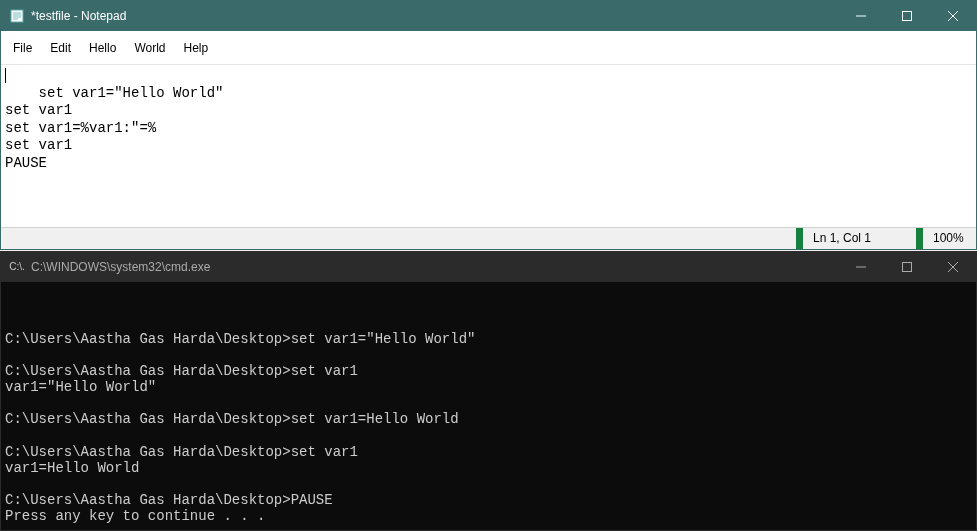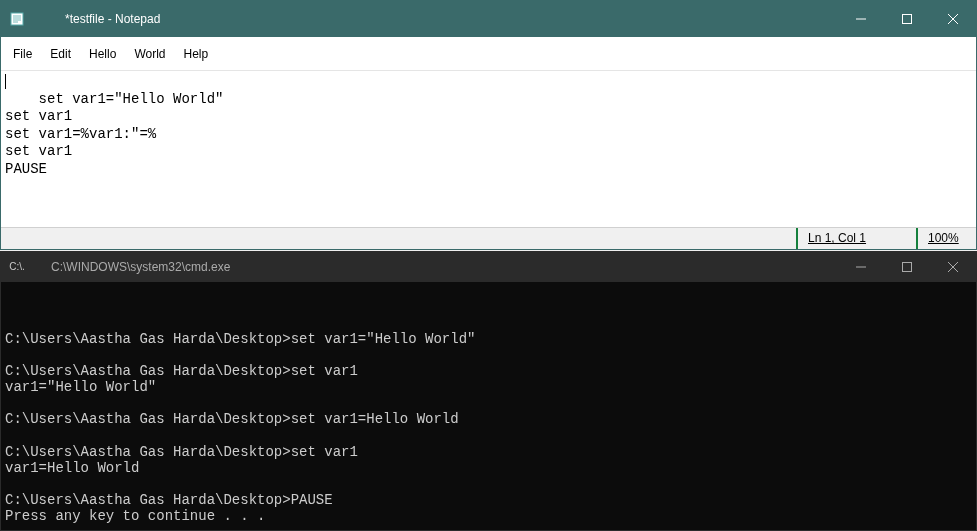--- a/index.html
+++ b/index.html
@@ -16,26 +16,25 @@
     .notepad-window {
       background: #fff;
       display: flex;
       flex-direction: column;
       height: 272px;
       border: 1px solid #3a6a6a;
     }
     .titlebar {
       background: #3a6a6a;
       color: #fff;
-      height: 36px;
+      height: 30px;
       display: flex;
       align-items: center;
       padding: 0 0 0 8px;
       font-size: 12px;
-      gap: 34px;
     }
     .titlebar-icon {
       width: 16px;
       height: 16px;
       margin-right: 6px;
       display: flex;
       align-items: center;
       justify-content: center;
     }
     .titlebar-text {
@@ -91,26 +90,25 @@
       background: #f0f0f0;
       border-top: 1px solid #d0d0d0;
       height: 22px;
       display: flex;
       align-items: center;
       font-size: 12px;
     }
     .status-spacer { flex: 1; }
     .status-cell {
       padding: 0 10px;
-      border-left: 2px solid #15803d;
+      border-left: 7px solid #15803d;
       height: 100%;
       display: flex;
       align-items: center;
       min-width: 60px;
-      text-decoration: underline;
     }
     .status-cell.wide { min-width: 120px; }
     .cmd-window {
       flex: 1;
       background: #0c0c0c;
       display: flex;
       flex-direction: column;
       border: 1px solid #2b2b2b;
       margin-top: 1px;
     }
@@ -126,21 +124,21 @@
     .cmd-icon {
       width: 16px;
       height: 16px;
       margin-right: 6px;
       display: flex;
       align-items: center;
       justify-content: center;
       font-size: 10px;
       color: #ccc;
     }
-    .cmd-titlebar-text { flex: 1; margin-left: 20px; }
+    .cmd-titlebar-text { flex: 1; }
     .cmd-win-controls {
       display: flex;
       height: 100%;
     }
     .cmd-win-btn {
       width: 46px;
       height: 100%;
       display: flex;
       align-items: center;
       justify-content: center;

